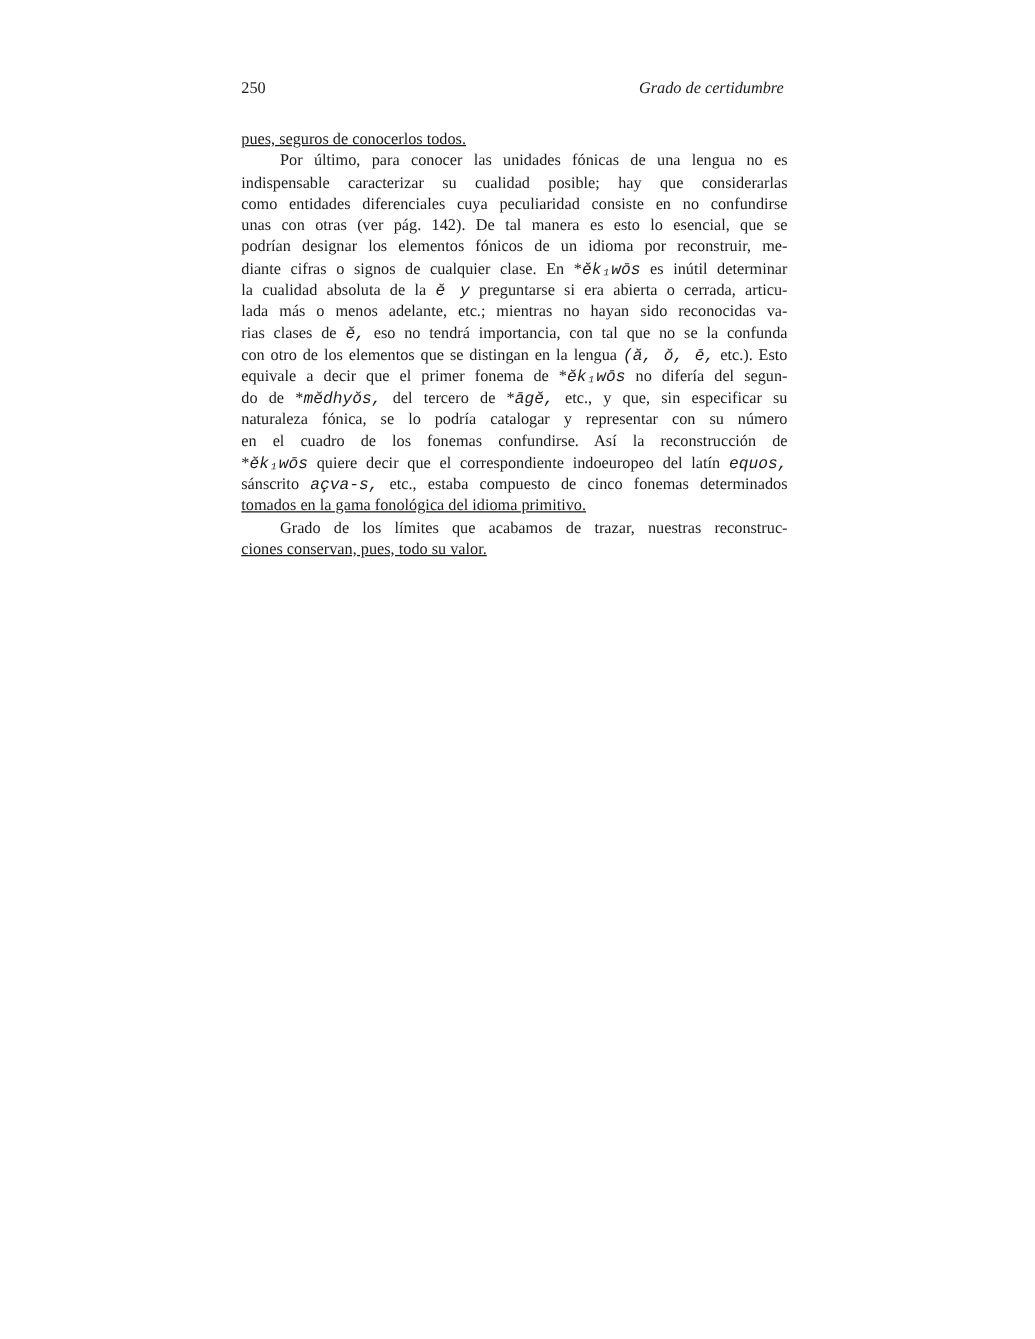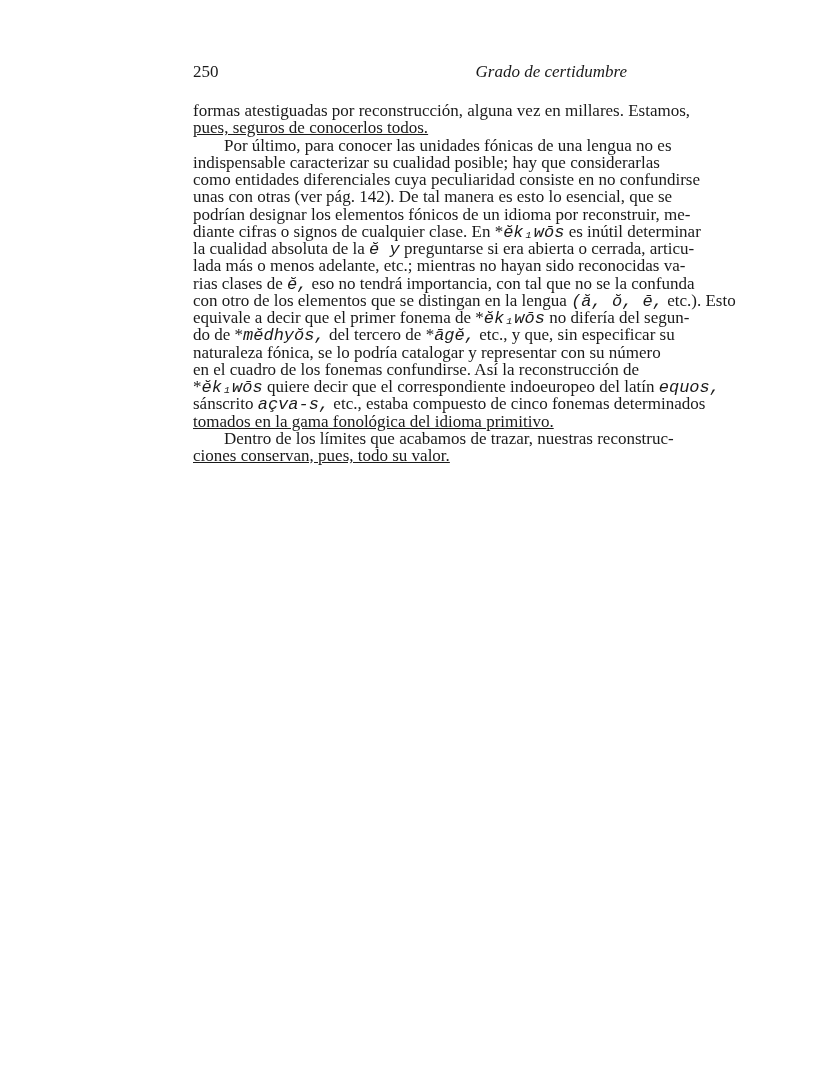--- a/index.html
+++ b/index.html
@@ -1,51 +1,50 @@
 <!DOCTYPE html>
 <html><head>
 <meta charset="utf-8">
 <style>
   html, body { margin: 0; padding: 0; background: #ffffff; }
   body { width: 828px; height: 1071px; position: relative; overflow: hidden; }
   .page { position: absolute; left: 193px; top: 60px; width: 437px;
-          font-family: "Liberation Serif", serif; color: #1a1a1a; font-size: 17px; }
+          font-family: "Liberation Serif", serif; color: #1a1a1a; font-size: 13px; }
   .header { position: relative; height: 26px; }
   .pnum { position: absolute; left: 0; top: 2px; }
   .rhead { position: absolute; right: 3px; top: 2px; font-style: italic; text-align: right; }
   .body { margin-top: 16px; line-height: 17.25px; }
   .line { display: block; white-space: nowrap; text-align: justify; text-align-last: justify; height: 17.25px; }
   .line.last { text-align-last: left; text-decoration: underline; }
   .indent { padding-left: 31px; }
   i { font-style: italic; font-family: Liberation Mono, monospace; }
 </style>
 </head>
 <body>
 
 <div class="page">
   <div class="header">
     <span class="pnum">250</span>
     <span class="rhead">Grado de certidumbre</span>
   </div>
   <div class="body" id="body">
-      <span class="line">formas atestiguadas por reconstrucción, alguna vez en millares. Estamos,</span>
       <span class="line last">pues, seguros de conocerlos todos.</span>
       <span class="line indent">Por último, para conocer las unidades fónicas de una lengua no es</span>
       <span class="line">indispensable caracterizar su cualidad posible; hay que considerarlas</span>
       <span class="line">como entidades diferenciales cuya peculiaridad consiste en no confundirse</span>
       <span class="line">unas con otras (ver pág. 142). De tal manera es esto lo esencial, que se</span>
       <span class="line">podrían designar los elementos fónicos de un idioma por reconstruir, me-</span>
       <span class="line">diante cifras o signos de cualquier clase. En *<i>ĕk₁wōs</i> es inútil determinar</span>
       <span class="line">la cualidad absoluta de la <i>ĕ y</i> preguntarse si era abierta o cerrada, articu-</span>
       <span class="line">lada más o menos adelante, etc.; mientras no hayan sido reconocidas va-</span>
       <span class="line">rias clases de <i>ĕ,</i> eso no tendrá importancia, con tal que no se la confunda</span>
       <span class="line">con otro de los elementos que se distingan en la lengua <i>(ă, ŏ, ē,</i> etc.). Esto</span>
       <span class="line">equivale a decir que el primer fonema de *<i>ĕk₁wōs</i> no difería del segun-</span>
       <span class="line">do de *<i>mĕdhyŏs,</i> del tercero de *<i>āgĕ,</i> etc., y que, sin especificar su</span>
       <span class="line">naturaleza fónica, se lo podría catalogar y representar con su número</span>
       <span class="line">en el cuadro de los fonemas confundirse. Así la reconstrucción de</span>
       <span class="line">*<i>ĕk₁wōs</i> quiere decir que el correspondiente indoeuropeo del latín <i>equos,</i></span>
       <span class="line">sánscrito <i>açva-s,</i> etc., estaba compuesto de cinco fonemas determinados</span>
       <span class="line last">tomados en la gama fonológica del idioma primitivo.</span>
-      <span class="line indent">Dentro de los límites que acabamos de trazar, nuestras reconstruc-</span>
+      <span class="line indent">Grado de los límites que acabamos de trazar, nuestras reconstruc-</span>
       <span class="line last">ciones conservan, pues, todo su valor.</span>
     </div>
 </div>
 
 </body></html>

